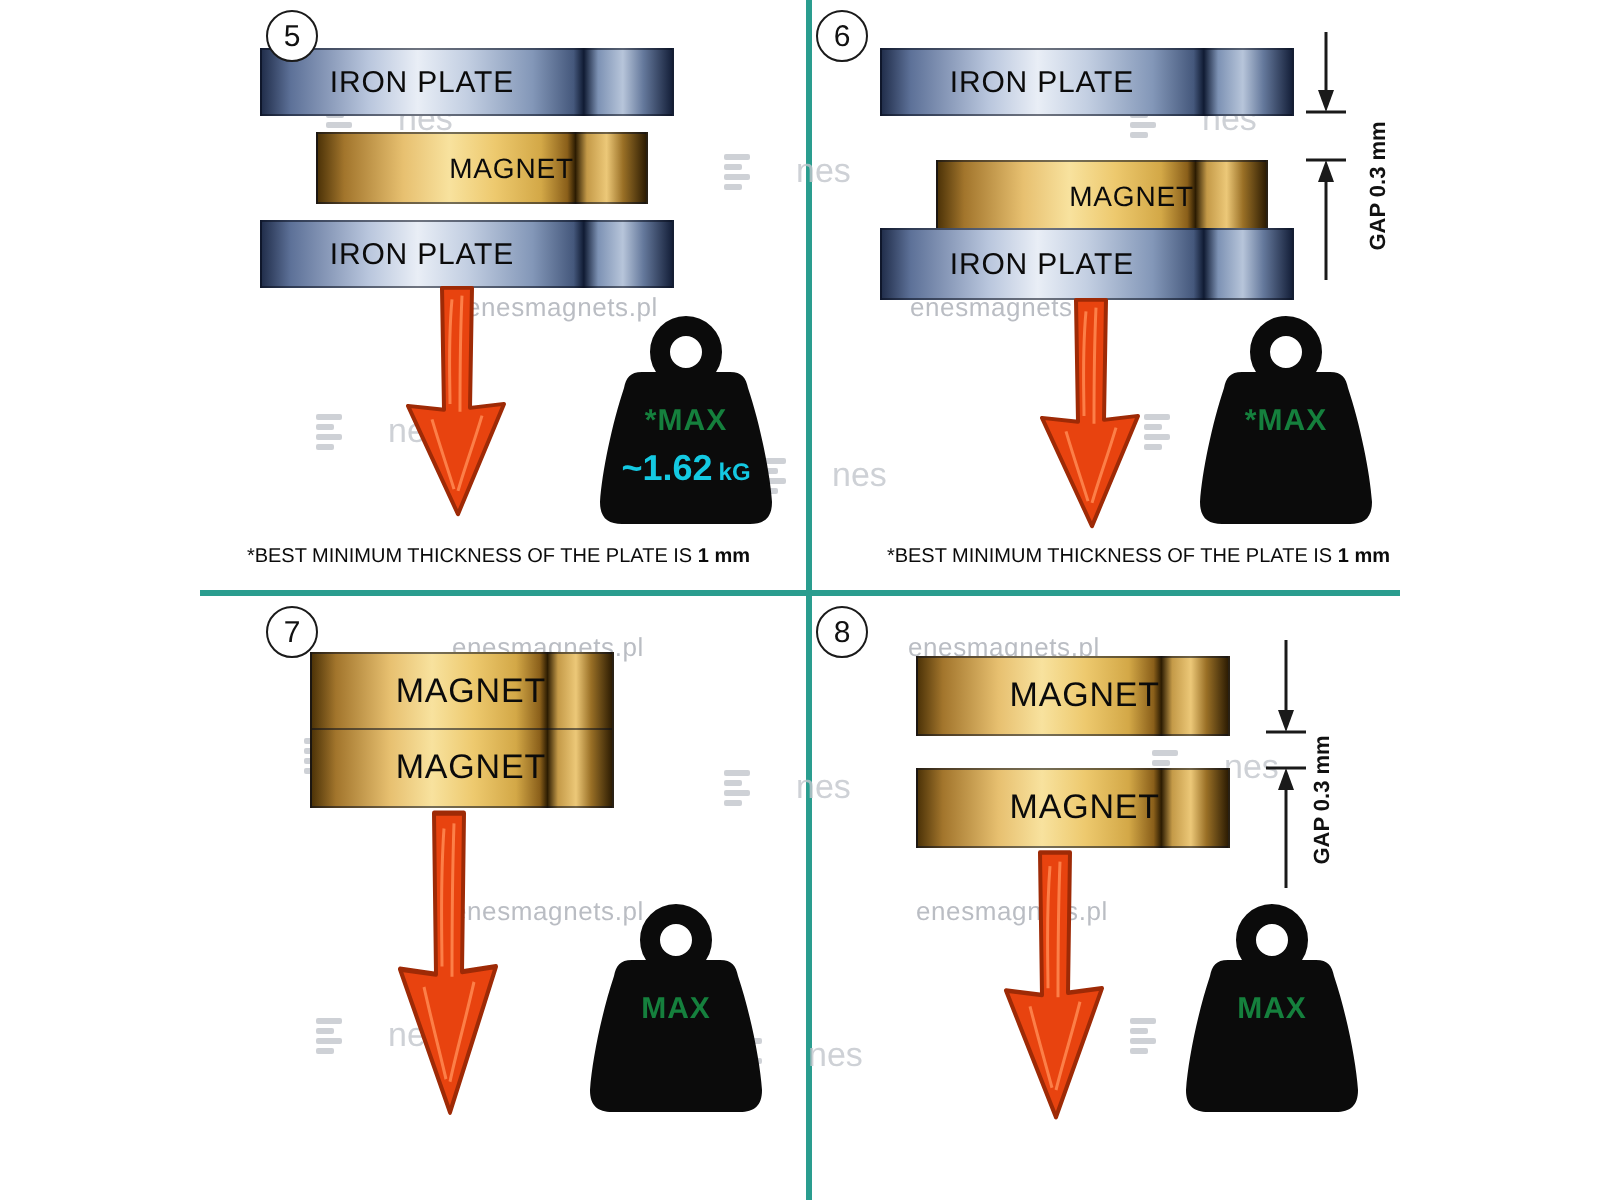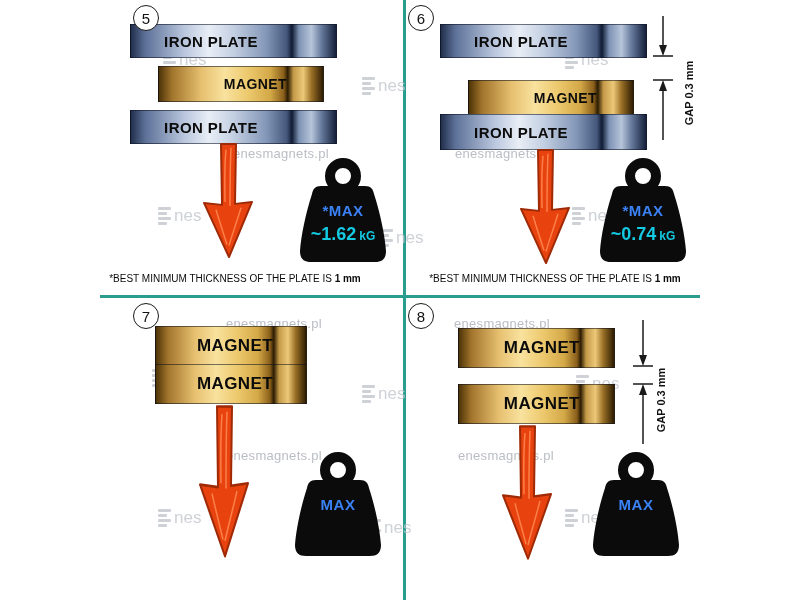--- a/index.html
+++ b/index.html
@@ -2,36 +2,36 @@
 <html><head>
 <meta charset="utf-8">
 <style>
   html,body{margin:0;padding:0;background:#ffffff;}
   body{font-family:"Liberation Sans",sans-serif;}
   #stage{position:relative;width:800px;height:600px;background:#fff;overflow:hidden;}
   .divider{position:absolute;background:#2a9d8f;z-index:0;}
   .panel{position:absolute;inset:0;}
   .badge{position:absolute;width:24px;height:24px;border:1.5px solid #1a1a1a;border-radius:50%;display:flex;align-items:center;justify-content:center;font-size:15px;color:#111;z-index:6;background:#fff;}
   .plate{position:absolute;display:flex;align-items:center;justify-content:center;z-index:2;border:1px solid rgba(10,15,30,.55);}
-  .plate .lbl{font-weight:bold;color:#0b0b0b;font-size:15px;letter-spacing:.4px;padding-right:22%;white-space:nowrap;}
+  .plate .lbl{font-weight:normal;color:#0b0b0b;font-size:15px;letter-spacing:.4px;padding-right:22%;white-space:nowrap;}
   .lbl.sm{font-size:14px;}
   .lbl.lg{font-size:17px;}
   .iron{background:linear-gradient(90deg,#222f4c 0%,#5d7198 7%,#b9c6dd 26%,#e9eef6 38%,#c3cfe2 50%,#8397b8 66%,#45587c 76%,#101b33 78.5%,#7d92b4 82%,#b7c5da 88%,#65799c 93%,#15203a 100%);}
   .magnet{background:linear-gradient(90deg,#4e3408 0%,#a2752c 8%,#e7c070 26%,#f8e29e 40%,#edc96e 54%,#d3a847 68%,#8a5f1a 76%,#2c1c02 78.5%,#c49a48 82%,#ecc878 88%,#9a7026 93%,#2e1d03 100%);justify-content:flex-end;}
   .arrow{position:absolute;z-index:3;}
   .dim{position:absolute;z-index:2;}
   .weight{position:absolute;width:100px;height:108px;z-index:4;}
-  .w-max{position:absolute;left:0;right:0;top:44px;text-align:center;color:#3b82f6;font-weight:bold;font-size:15px;letter-spacing:.5px;}
+  .w-max{position:absolute;left:0;right:0;top:44px;text-align:center;color:#15803d;font-weight:bold;font-size:15px;letter-spacing:.5px;}
   .w-val{position:absolute;left:0;right:0;top:66px;text-align:center;color:#14c9e2;font-weight:bold;font-size:18px;}
   .w-unit{font-size:12px;margin-left:3px;}
-  .footnote{position:absolute;font-size:10px;color:#0b0b0b;text-align:center;white-space:nowrap;}
+  .footnote{position:absolute;font-size:10px;color:#0b0b0b;text-align:right;white-space:nowrap;}
   .footnote .b{font-weight:bold;}
   .vtext{position:absolute;white-space:nowrap;font-size:11px;font-weight:bold;color:#111;transform:rotate(-90deg);z-index:2;}
   .wm-site{position:absolute;font-size:13px;color:#a9adb5;opacity:.8;z-index:1;letter-spacing:.3px;}
-  .wm-logo{position:absolute;display:inline-flex;align-items:center;color:#c2c6cc;opacity:.8;z-index:1;font-size:17px;}
+  .wm-logo{position:absolute;display:inline-flex;align-items:center;color:#c2c6cc;opacity:.8;z-index:1;font-size:17px;gap:20px;}
   .e-bars{display:inline-flex;flex-direction:column;gap:2px;margin-right:3px;}
   .e-bars i{display:block;height:3px;background:#c2c6cc;border-radius:1px;}
   .e-bars i:nth-child(odd){width:13px;}
   .e-bars i:nth-child(even){width:9px;}
 </style>
 </head>
 <body>
 
 <div id="stage">
 
@@ -205,21 +205,20 @@
     <svg class="arrow" style="left:513px;top:148px;" width="64" height="118" viewBox="0 0 64 122" preserveAspectRatio="none">
       <path d="M25,2 L40,2 L39,64 L56,62 L33,119 L8,63 L26,65 Z" fill="#e8430f" stroke="#9e2a06" stroke-width="2" stroke-linejoin="round"></path>
       <path d="M30,8 C28,30 29,50 29,62 M35,6 C34,28 34,52 34,66 M20,70 C24,84 28,96 31,106 M45,68 C41,82 36,96 33,107" stroke="#ff8a52" stroke-width="1.5" fill="none" opacity="0.85"></path>
     </svg>
     <div class="weight" style="left:593px;top:158px;">
       <svg width="100" height="108" viewBox="0 0 100 108">
         <circle cx="50" cy="18" r="13" fill="none" stroke="#0b0b0b" stroke-width="10"></circle>
         <path d="M28,28 L72,28 C78,28 80,31 81,36 C87,54 92,78 93,93 C93,101 89,104 82,104 L18,104 C11,104 7,101 7,93 C8,78 13,54 19,36 C20,31 22,28 28,28 Z" fill="#0b0b0b"></path>
       </svg>
       <div class="w-max">*MAX</div>
-      <div class="w-val"><span>~0.74</span><span class="w-unit">kG</span></div>
     </div>
     <div class="footnote" style="left:415px;top:273px;width:280px;">
       <span>*BEST MINIMUM THICKNESS OF THE PLATE IS</span> <span class="b">1 mm</span>
     </div>
   </div>
 
   <div class="panel">
     <div class="badge" style="left:133px;top:303px;">7</div>
     <div class="plate magnet" style="left:155px;top:326px;width:150px;height:38px;">
       <span class="lbl lg">MAGNET</span>

